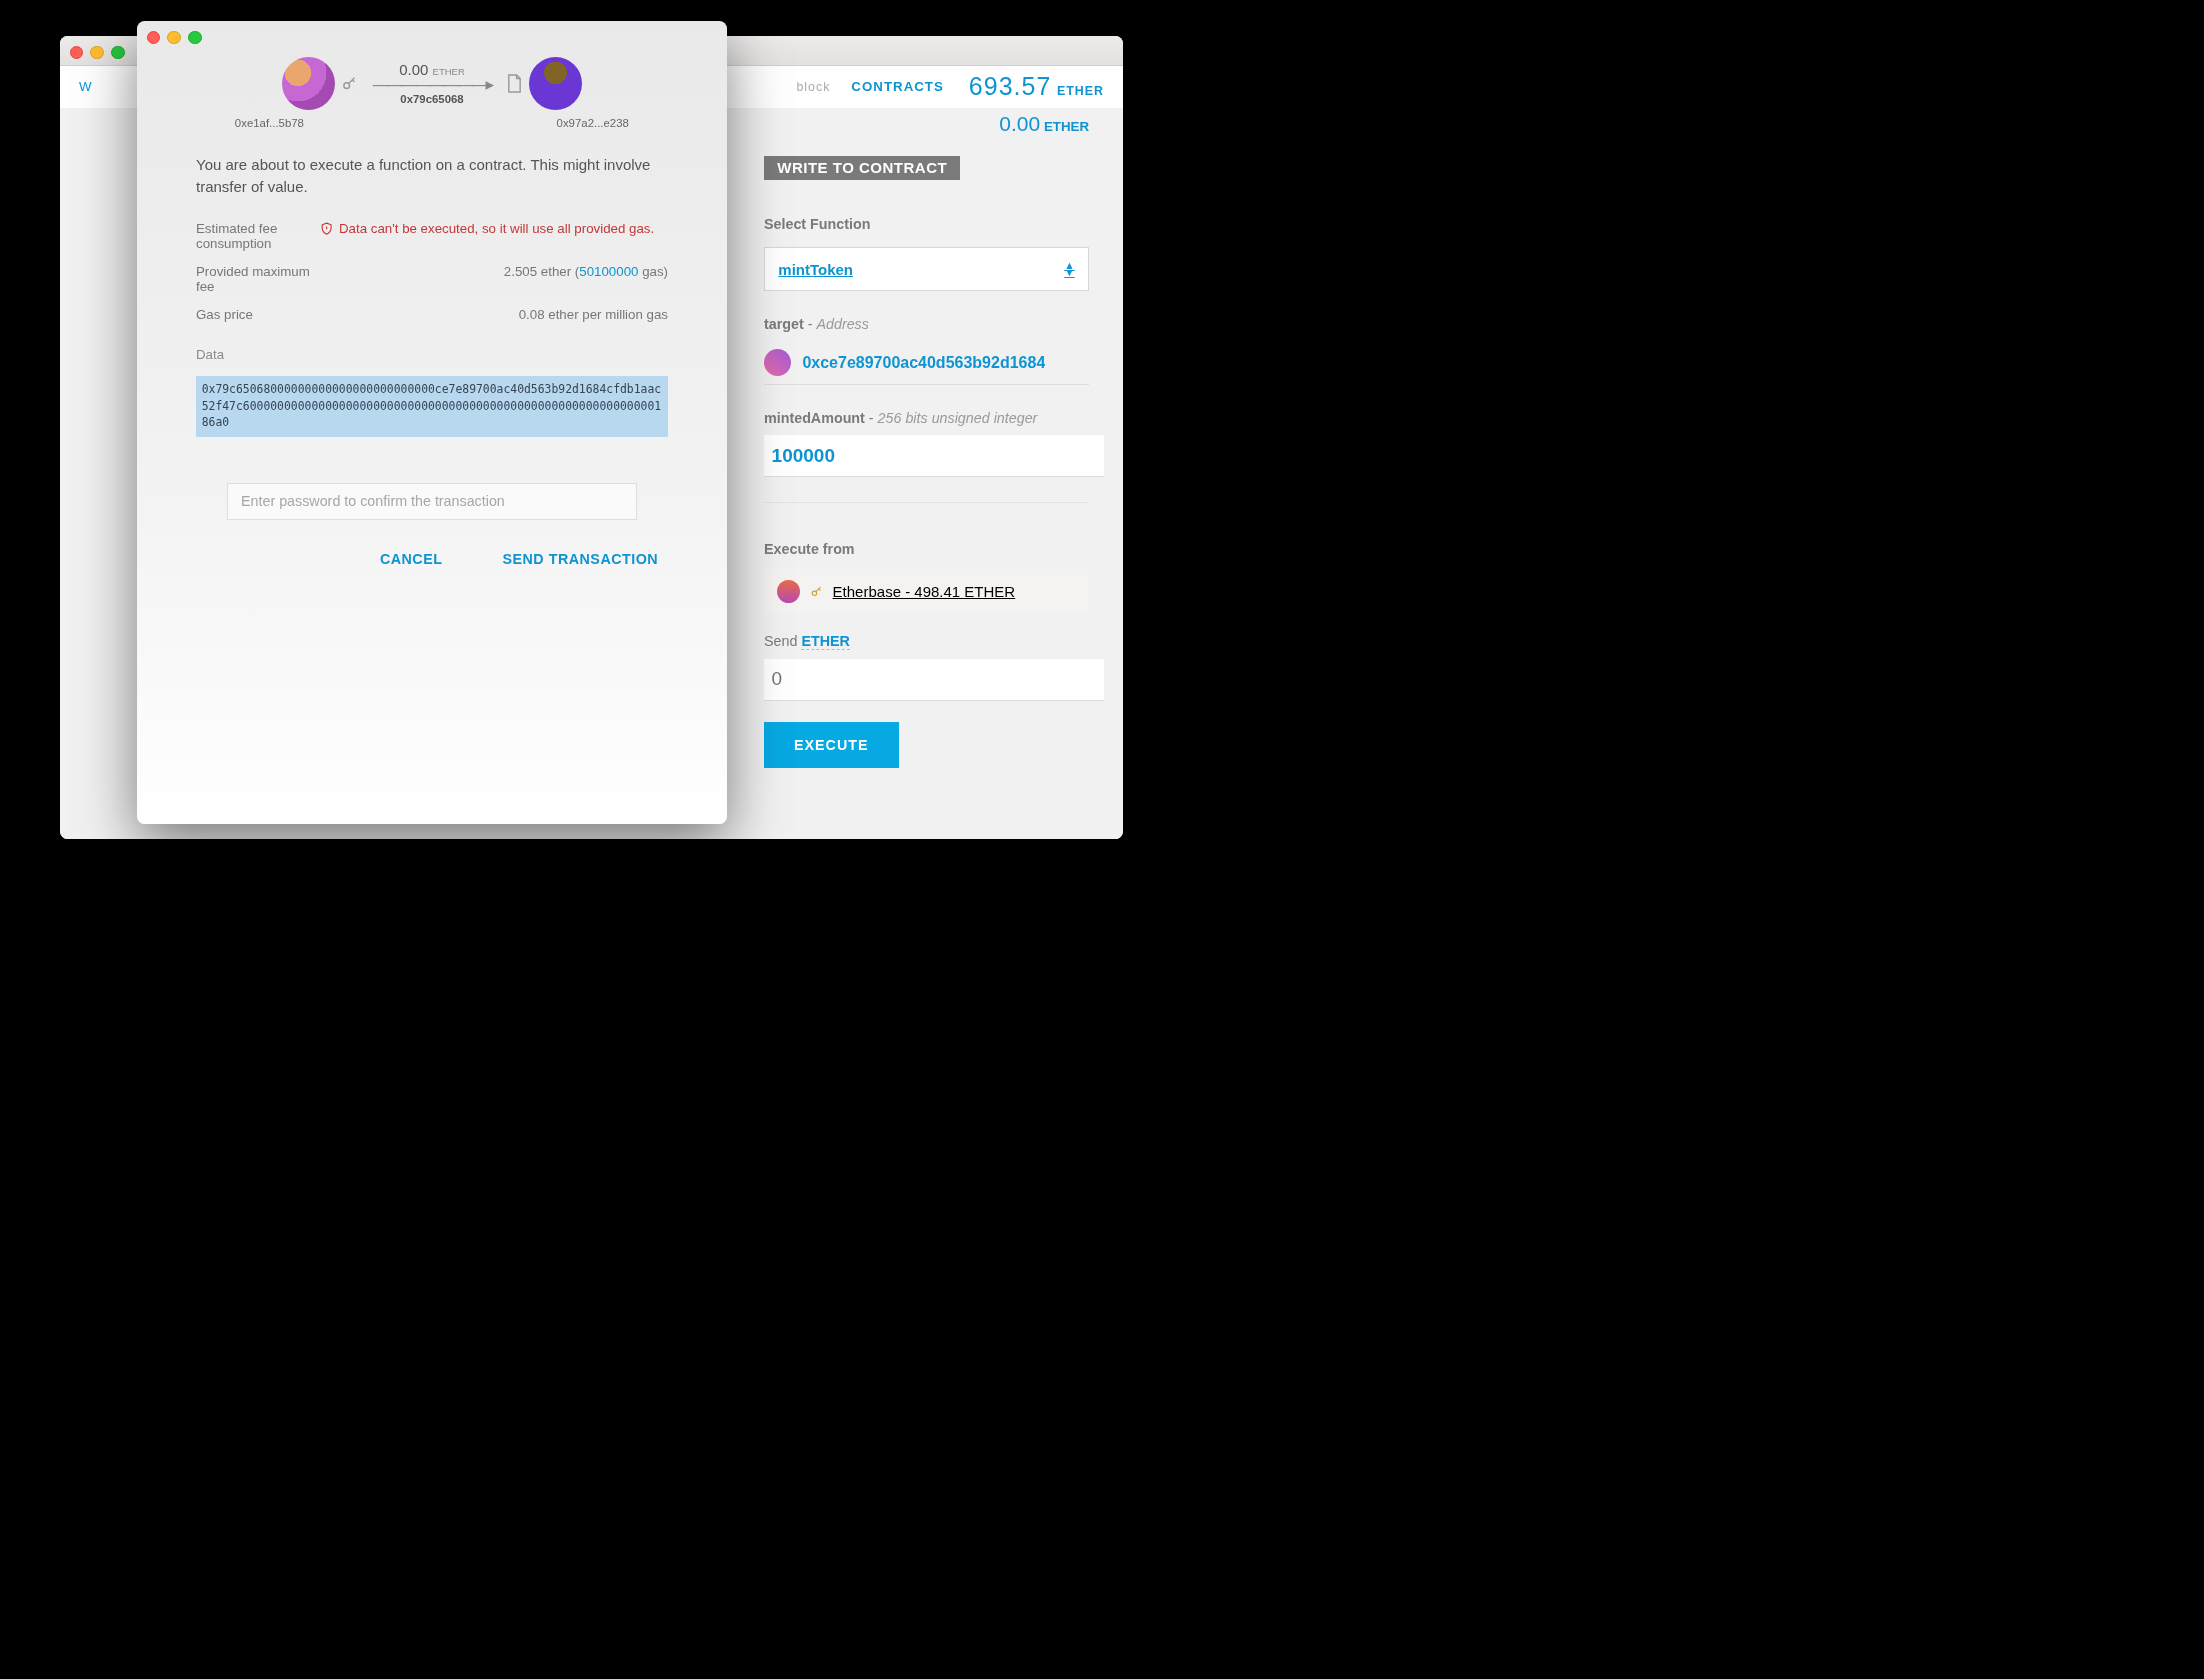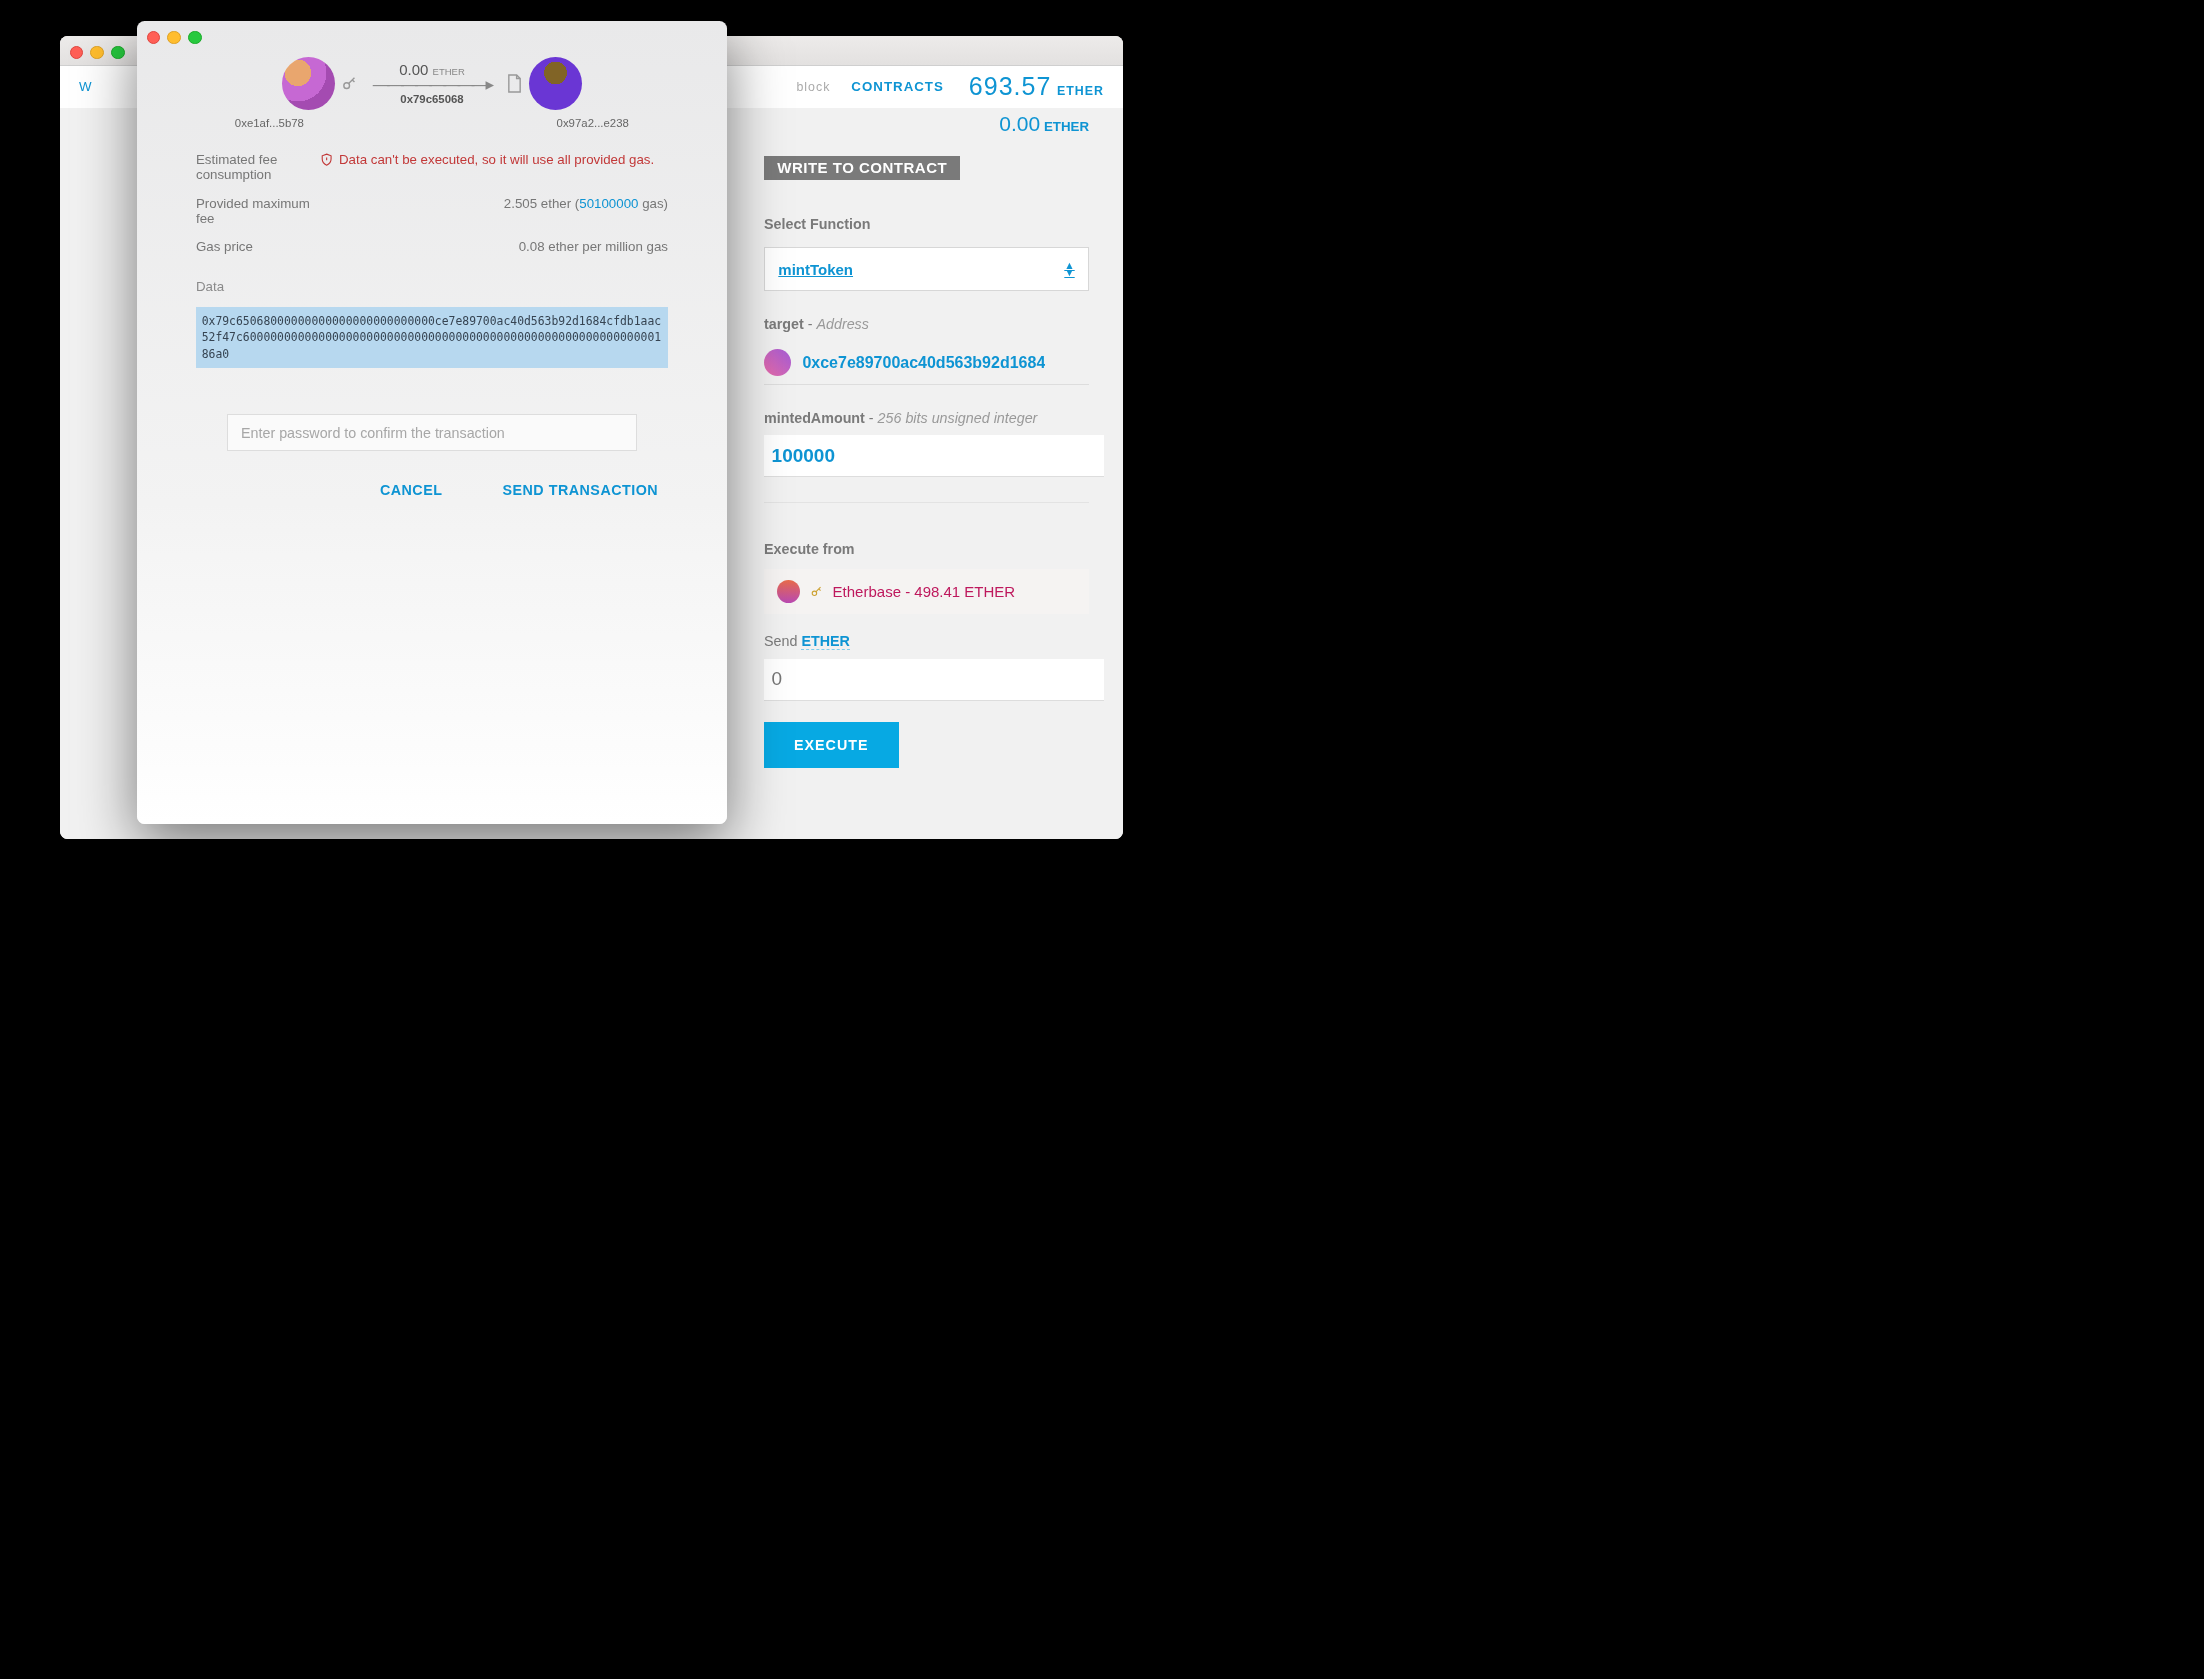--- a/index.html
+++ b/index.html
@@ -30,21 +30,21 @@
 .select-box{border:1px solid #d7d7d7;height:42px;display:flex;align-items:center;padding:0 13.3px;color:#0e94d3;font-size:15px;font-weight:600;margin-top:15px;background:#fff;justify-content:space-between;cursor:pointer;text-decoration:underline;}
 .field-lbl{margin-top:25px;color:#7a7a7a;font-size:14.3px;}
 .field-lbl b{font-weight:700;margin-top:43px;}
 .field-lbl i{font-style:italic;color:#999;}
 .addr-row{display:flex;align-items:center;gap:11.4px;border-bottom:1px solid #ddd;padding:7.6px 0;margin-top:9.5px;}
 .identicon{width:27px;height:27px;border-radius:50%;background:linear-gradient(45deg,#e86ba8,#a25bd6);flex:0 0 auto;}
 .addr-val{color:#0e94d3;font-weight:700;font-size:16px;white-space:nowrap;overflow:hidden;}
 .amt-inp{border:none;border-bottom:1px solid #ddd;color:#0e94d3;font-weight:700;font-size:19px;padding:9.5px 7.6px;width:100%;margin-top:9.5px;font-family:inherit;}
 .amt-inp.ph{color:#cfcfcf;font-weight:400;}
 .exec-lbl{color:#7a7a7a;font-weight:700;font-size:14.3px;margin-top:38px;}
-.exec-from{display:flex;align-items:center;gap:9.5px;background:#f5f3f2;padding:11.4px 13.3px;margin-top:11.4px;font-size:15px;color:#be185d;cursor:pointer;}
+.exec-from{display:flex;align-items:center;gap:9.5px;background:#f5f3f2;padding:11.4px 13.3px;margin-top:11.4px;font-size:15px;color:#000000;cursor:pointer;text-decoration:underline;}
 .key-i{color:#cda233;font-size:14.3px;}
 .idc-s{width:23px;height:23px;border-radius:50%;background:linear-gradient(#e86b4a,#b94ab3);}
 .send-lbl{margin-top:19px;color:#7a7a7a;font-size:14.3px;}
 .send-lbl b{color:#0e94d3;font-weight:700;border-bottom:1px dashed #7fcdec;}
 .exec-btn{background:#07a9e3;color:#fff;border:none;font-weight:700;font-size:14.3px;letter-spacing:1px;padding:15px 30px;margin-top:21px;cursor:pointer;}
 .modal-content{padding:30px 59px 25px 59px;}
 .modal-title{text-align:center;font-size:28.5px;font-weight:300;color:#656565;margin:0 0 25px 0;}
 .tx-row{display:flex;align-items:center;justify-content:center;gap:15px;margin-top:5.7px;}
 .idc-l{width:53px;height:53px;border-radius:50%;}
 .idc1{background:radial-gradient(circle at 30% 30%,#e9a66e 0 13.3px,#c668d3 13.3px 28.5px,#a44bb1 28.5px);}
@@ -188,20 +188,21 @@
             </span>
             <span class="idc-l idc2"></span>
           </div>
         </div>
       </div>
       <div class="tx-caps">
         <div class="addr-cap" style="width:124px">0xe1af...5b78</div>
         <div class="addr-cap" style="width:124px">0x97a2...e238</div>
       </div>
 
+      <div class="desc">You are about to execute a function on a contract. This might involve transfer of value.</div>
 
       <div class="fee-tbl">
         <div class="r">
           <div class="l">Estimated fee consumption</div>
           <div class="v err">
             <span class="shield">
               <svg width="13.3" height="13.3" viewBox="0 0 24 24" fill="none" stroke="#c23838" stroke-width="2">
                   <path d="M12 2l8 3v6c0 5-3.5 9-8 11-4.5-2-8-6-8-11V5l8-3z"></path>
                   <path d="M12 8v5M12 16h0"></path>
                 </svg>

